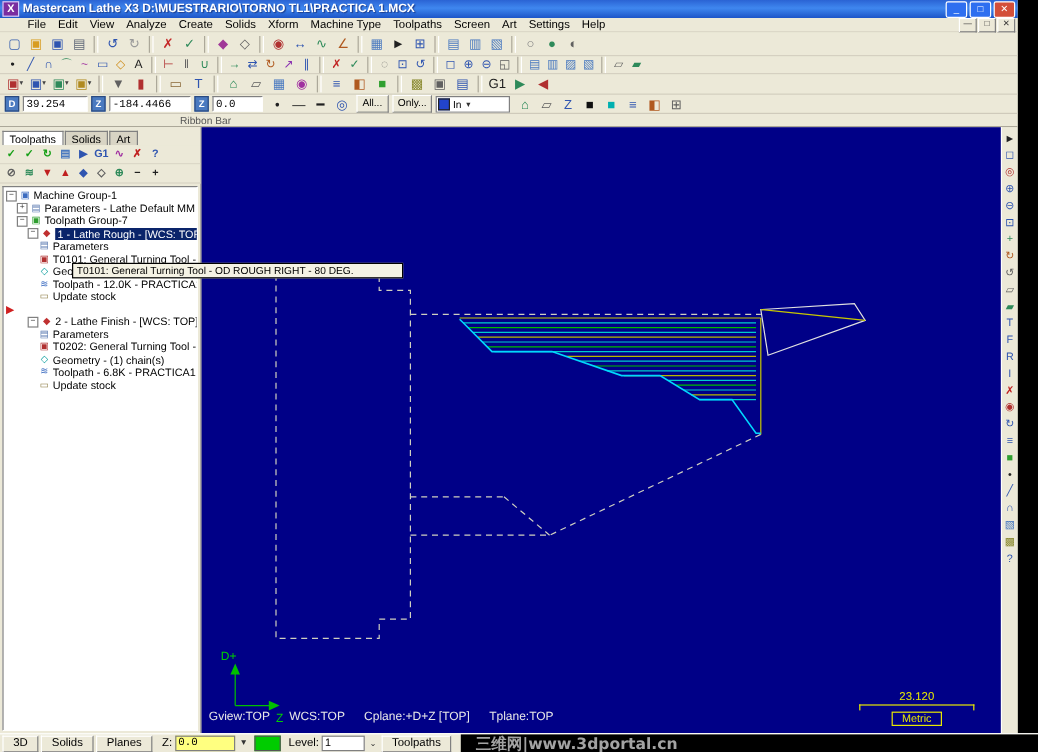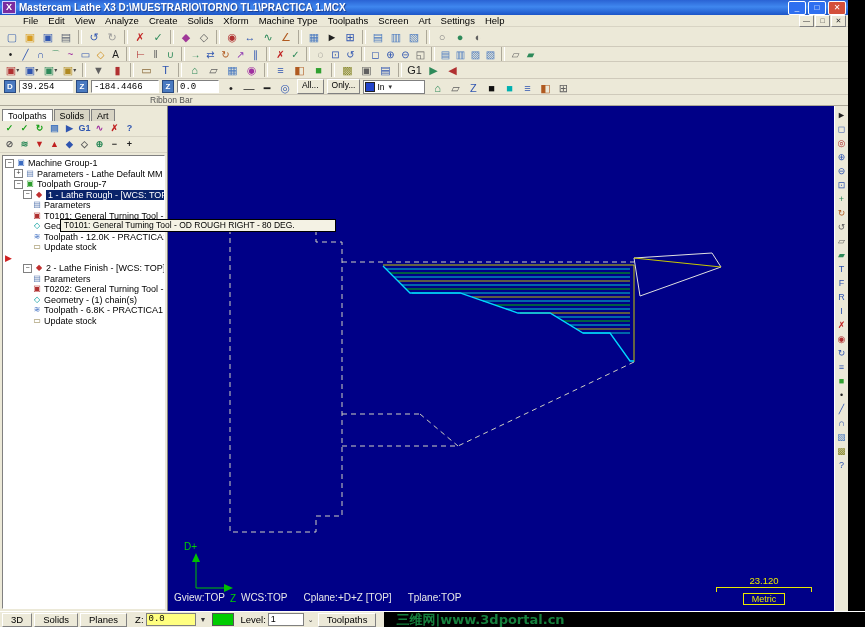--- a/index.html
+++ b/index.html
@@ -111,21 +111,21 @@
   .sb-seg{display:inline-block;padding:0 8px;height:12px;line-height:12px;margin-left:2px;
     border:1px solid;border-color:#fff #808080 #808080 #fff;cursor:default;}
   .sb-z{display:inline-flex;align-items:center;margin-left:8px;gap:2px;}
   .sb-zfield{display:inline-block;width:44px;background:#ffff80;border:1px solid #808080;
     height:11px;line-height:11px;padding:0 2px;font-family:"Liberation Mono",monospace;font-size:9px;}
   .sb-swatch{display:inline-block;width:20px;height:11px;background:#00cc00;
     border:1px solid #555;margin-left:4px;}
   .sb-seg2{display:inline-flex;align-items:center;margin-left:6px;gap:2px;}
   .sb-lfield{display:inline-block;width:30px;background:#fff;border:1px solid #808080;
     height:11px;line-height:11px;padding:0 2px;font-size:9px;}
-  .wm{flex:1;align-self:stretch;background:#000;color:#15803d;font-weight:bold;font-size:13px;
+  .wm{flex:1;align-self:stretch;background:#000;color:#a3a3a3;font-weight:bold;font-size:13px;
     display:flex;align-items:center;padding-left:12px;margin-left:8px;white-space:nowrap;
     font-family:"DejaVu Sans",sans-serif;}
 
   
   .tooltip{position:absolute;left:60px;top:219px;width:268px;height:11px;line-height:11px;
     background:#f4f2e4;border:1px solid #000;font-size:8.5px;padding:0 3px;white-space:nowrap;
     overflow:hidden;z-index:50;}
 </style>
 </head>
 <body>

